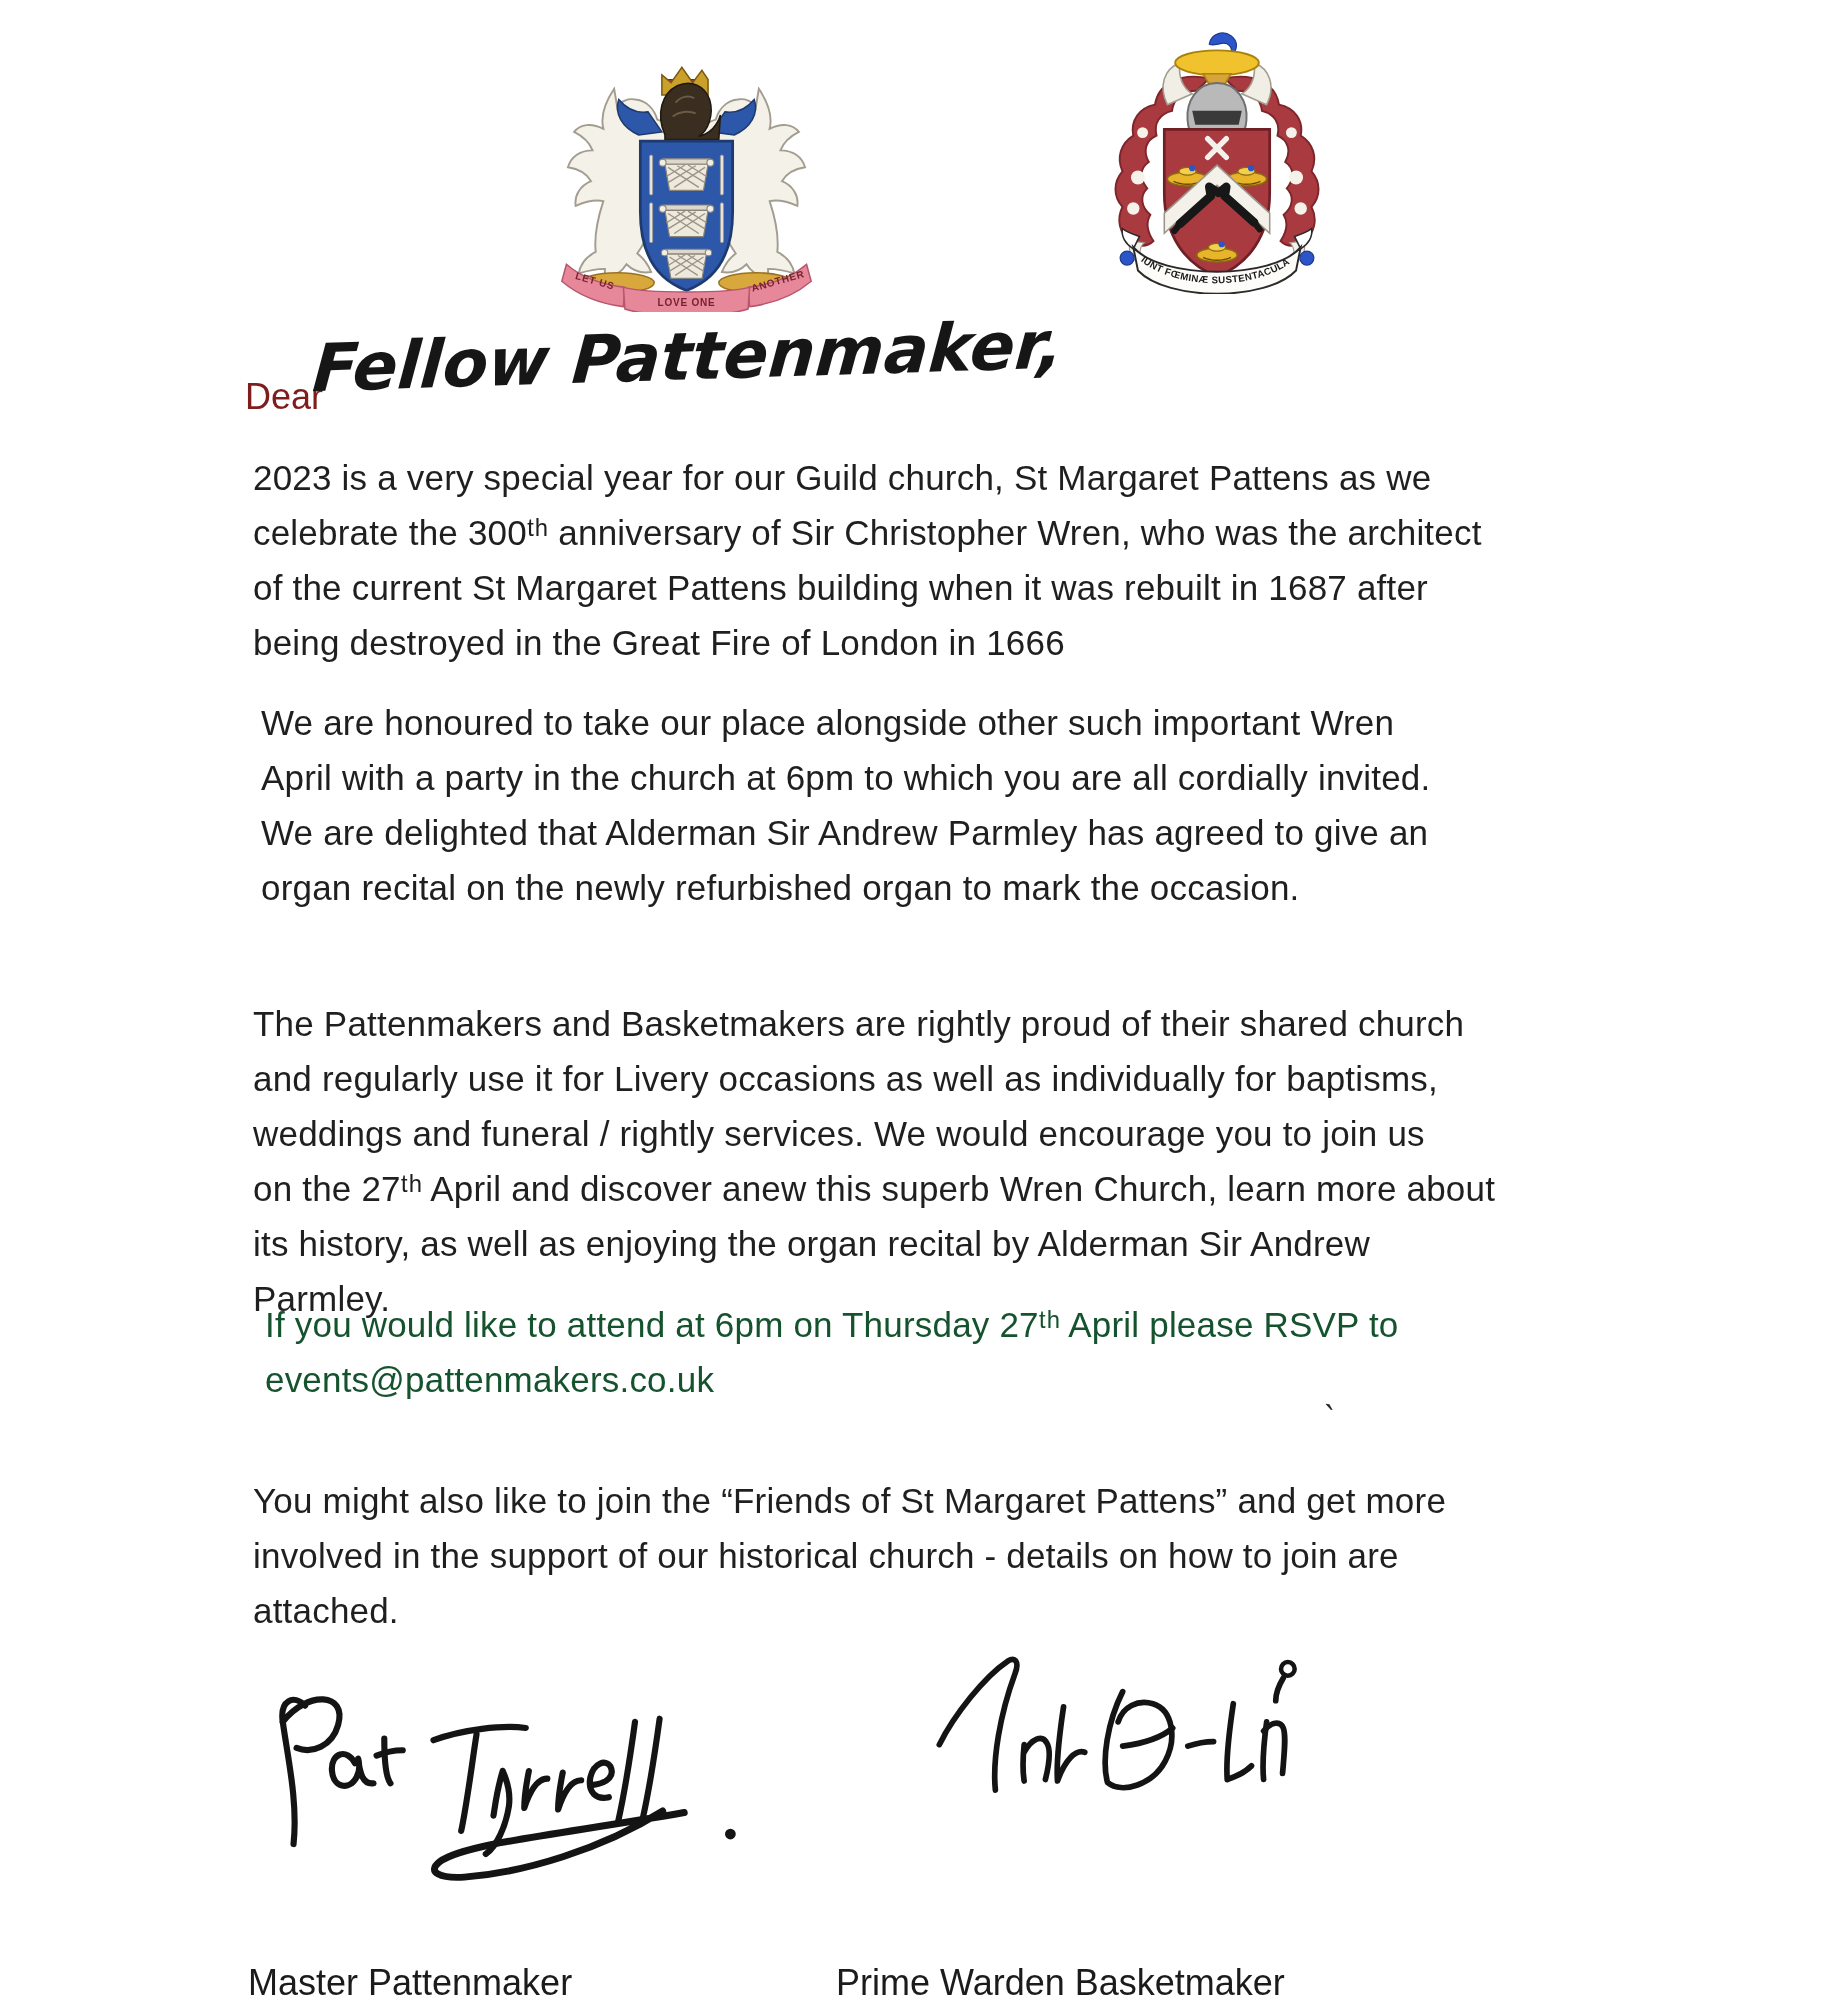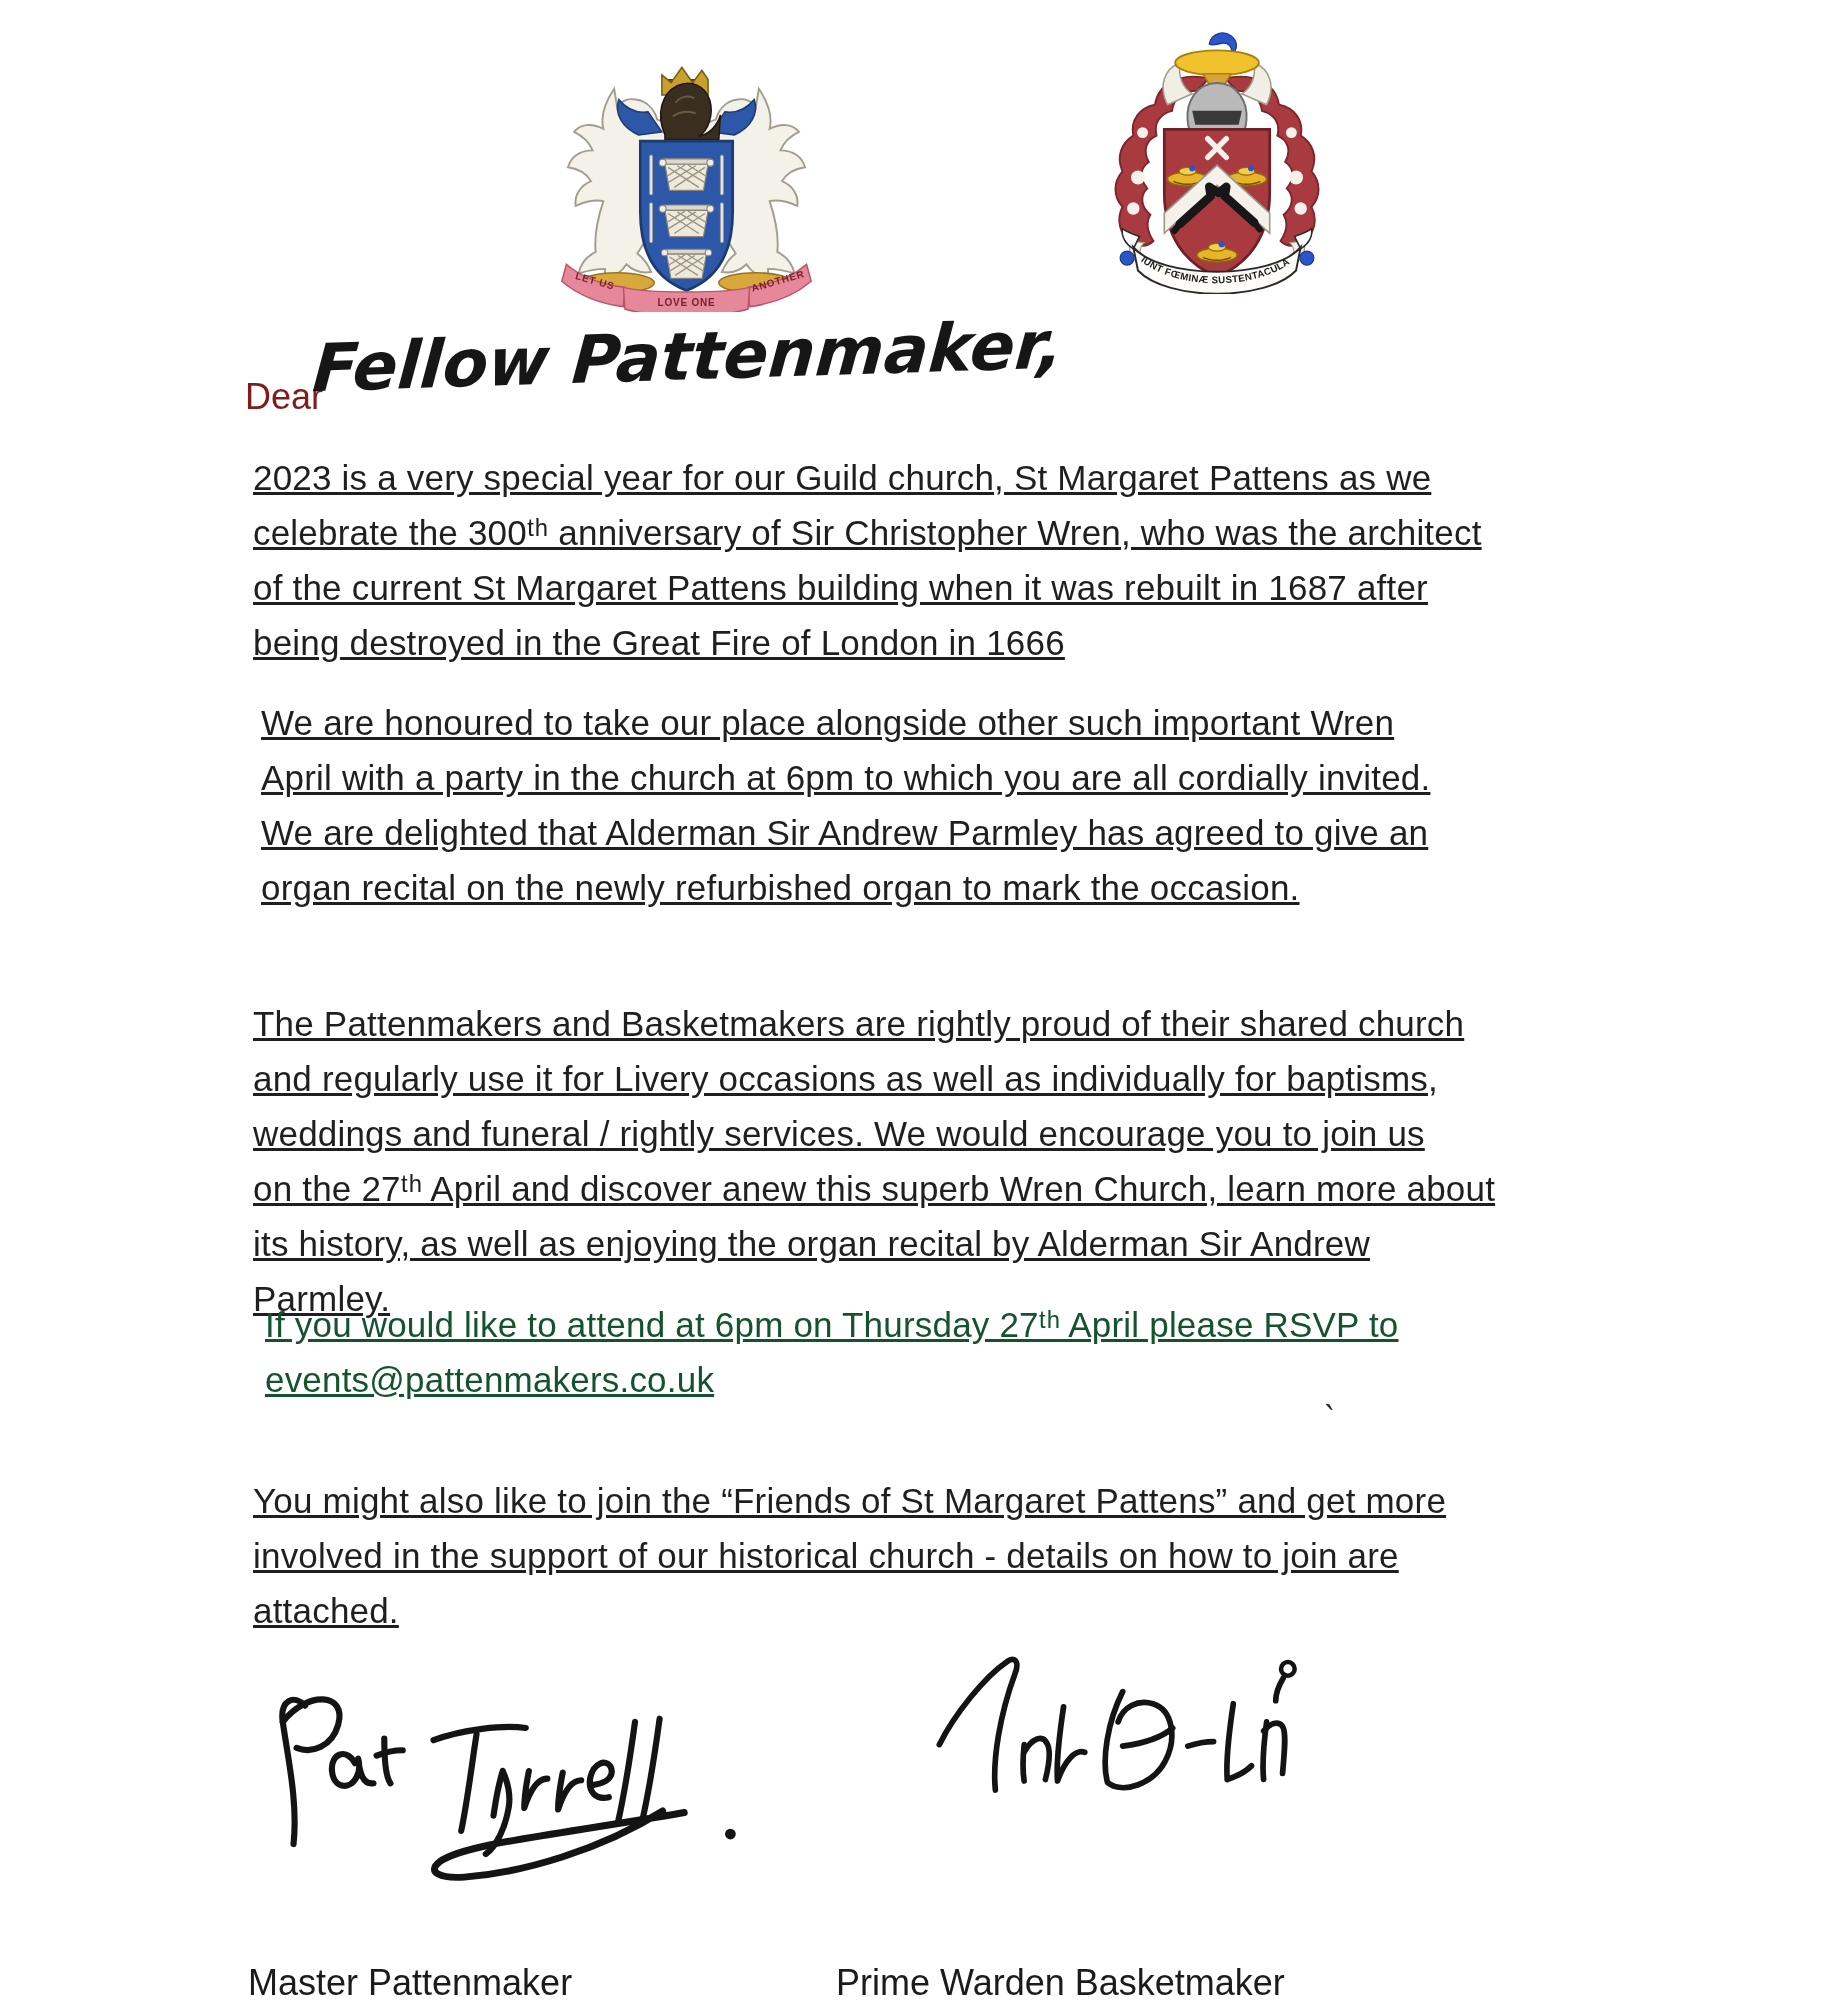--- a/index.html
+++ b/index.html
@@ -25,21 +25,21 @@
     font-size:66px;color:#161616;
     transform:rotate(-1.8deg) skewX(-6deg);
     transform-origin:left top;
     white-space:nowrap;
   }
   .para{
     position:absolute;left:253px;
     font-size:35px;line-height:55px;
     letter-spacing:0.2px;
   }
-  .para div{white-space:nowrap;text-decoration:underline;}
+  .para div{white-space:nowrap;}
   .para-1{top:450px;}
   .para-2{top:695px;margin-left:8px;}
   .para-3{top:996px;}
   .para-red{top:1297px;color:#14532d;margin-left:12px;}
   .para-5{top:1473px;}
   .stray-mark{
     position:absolute;left:1322px;top:1398px;
     font-size:35px;color:#2a2a2a;transform:rotate(8deg);
   }
   .signature{position:absolute;}

